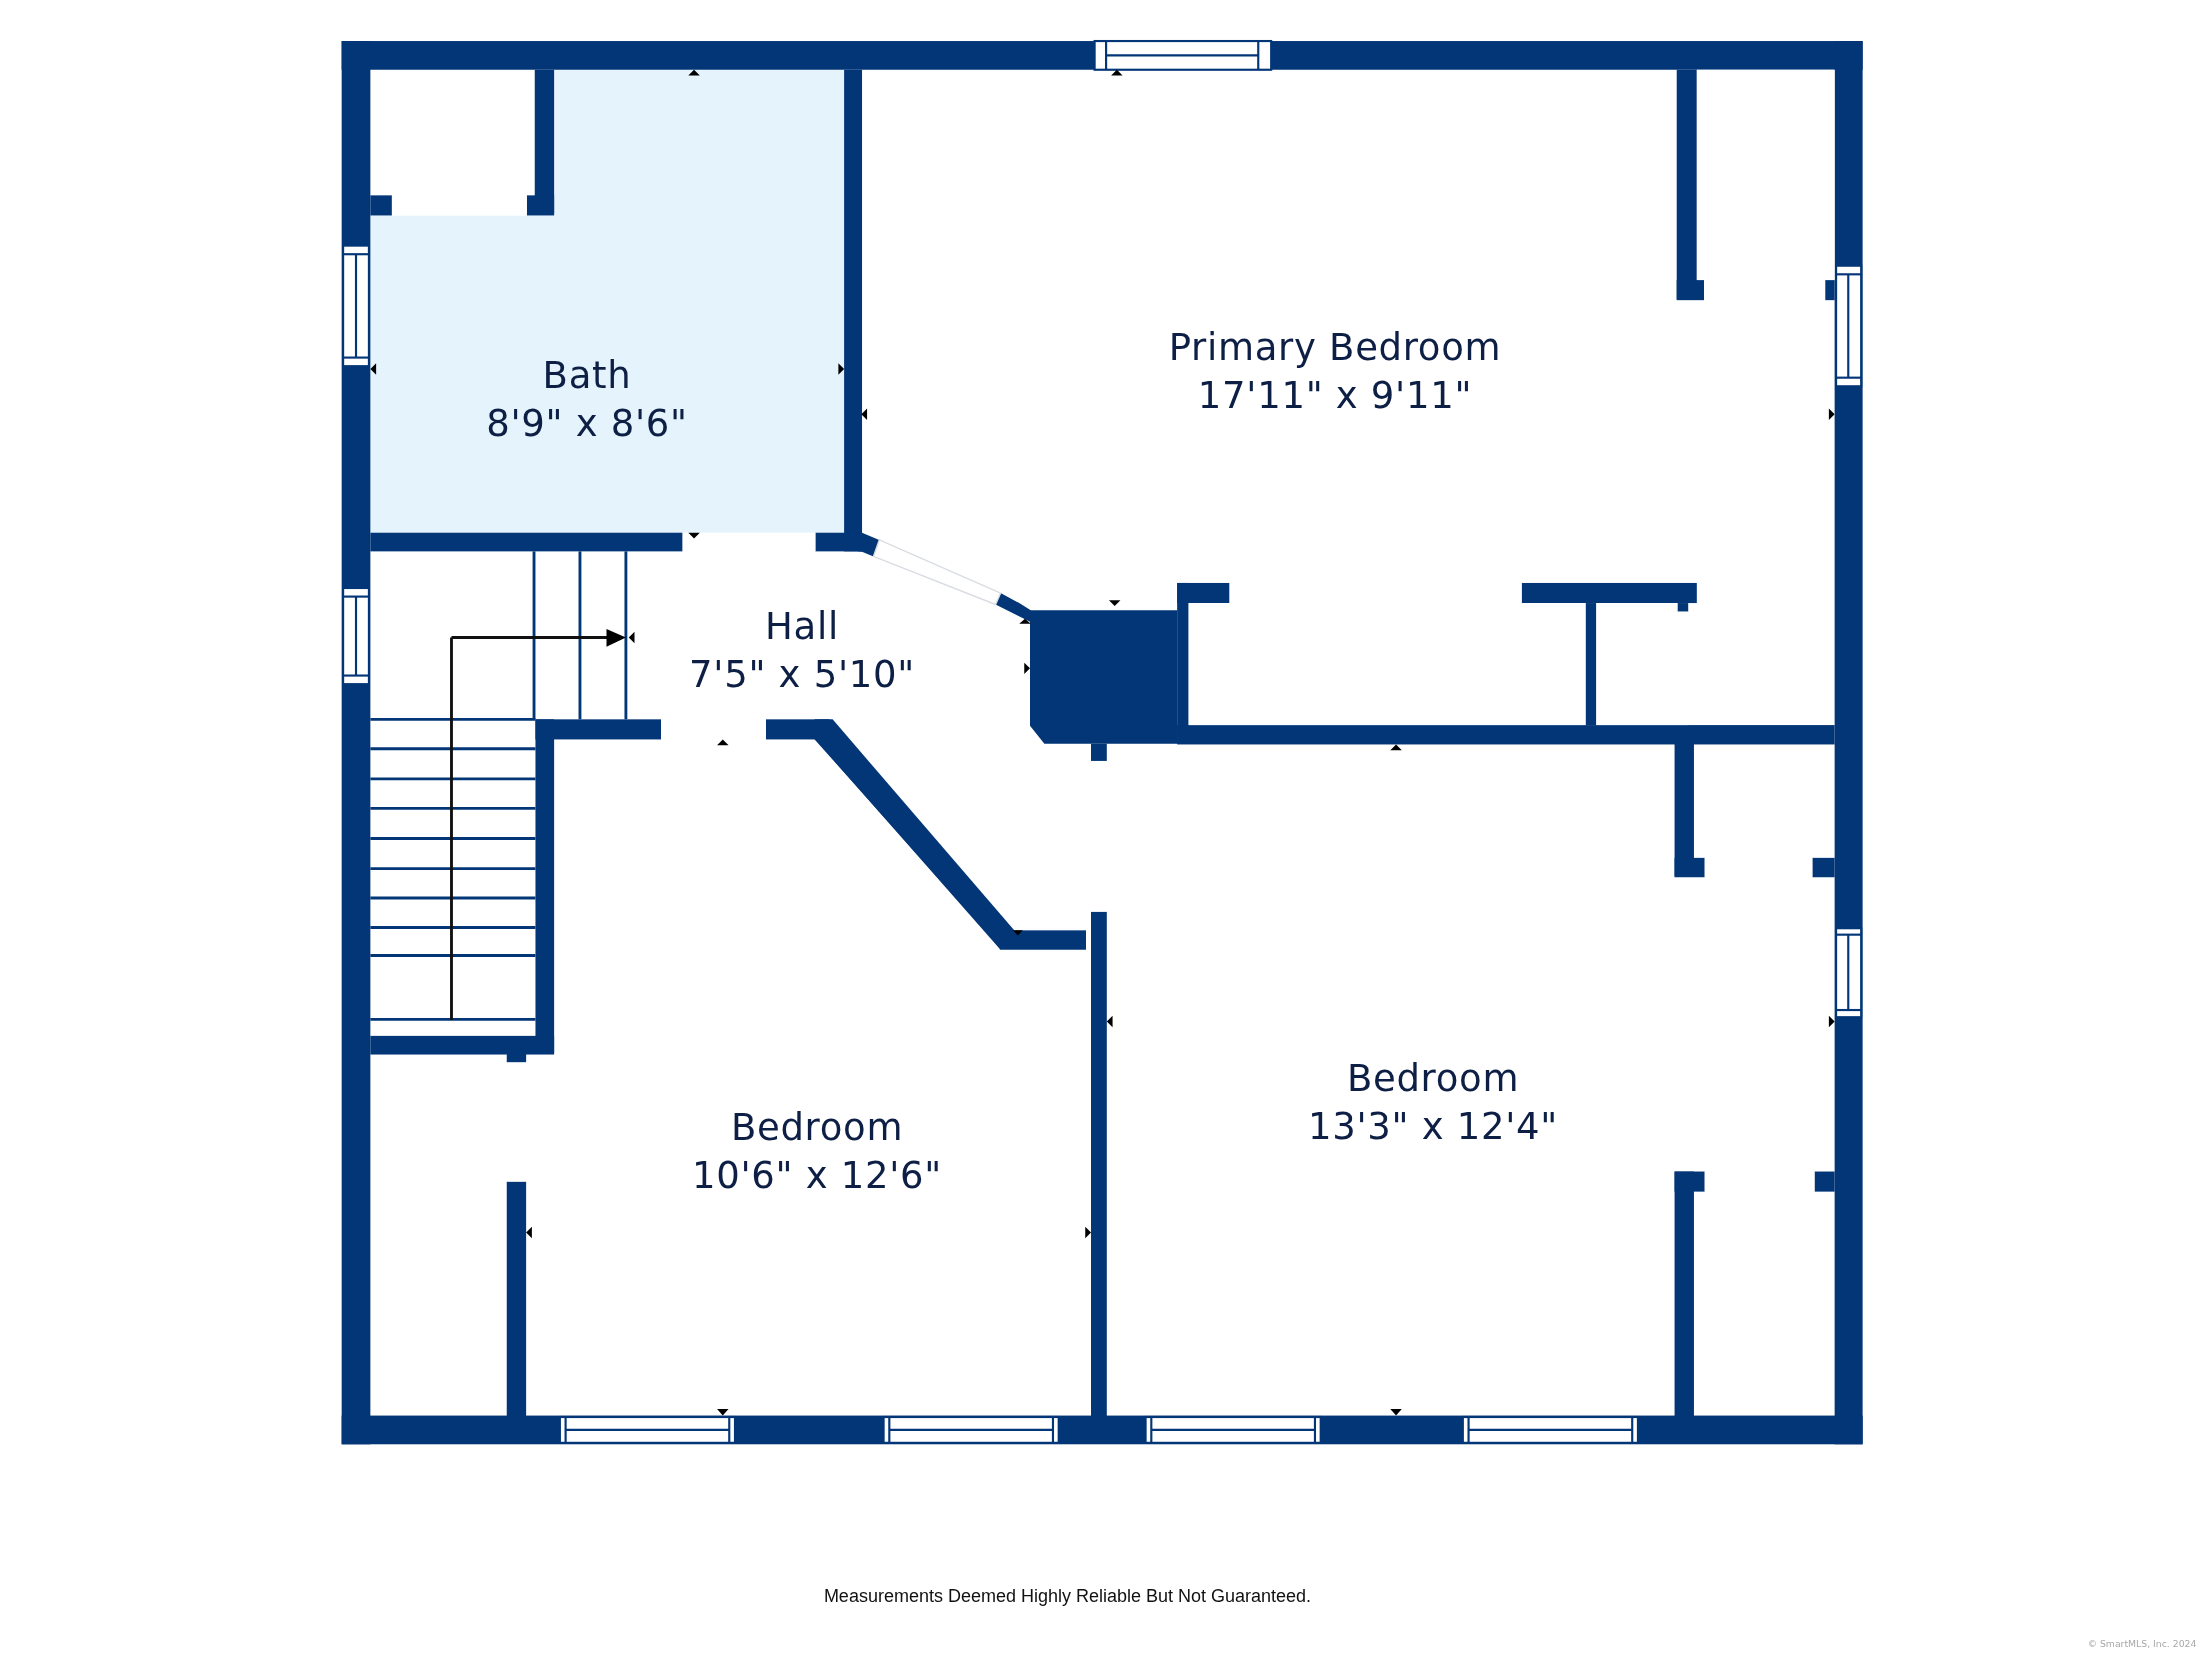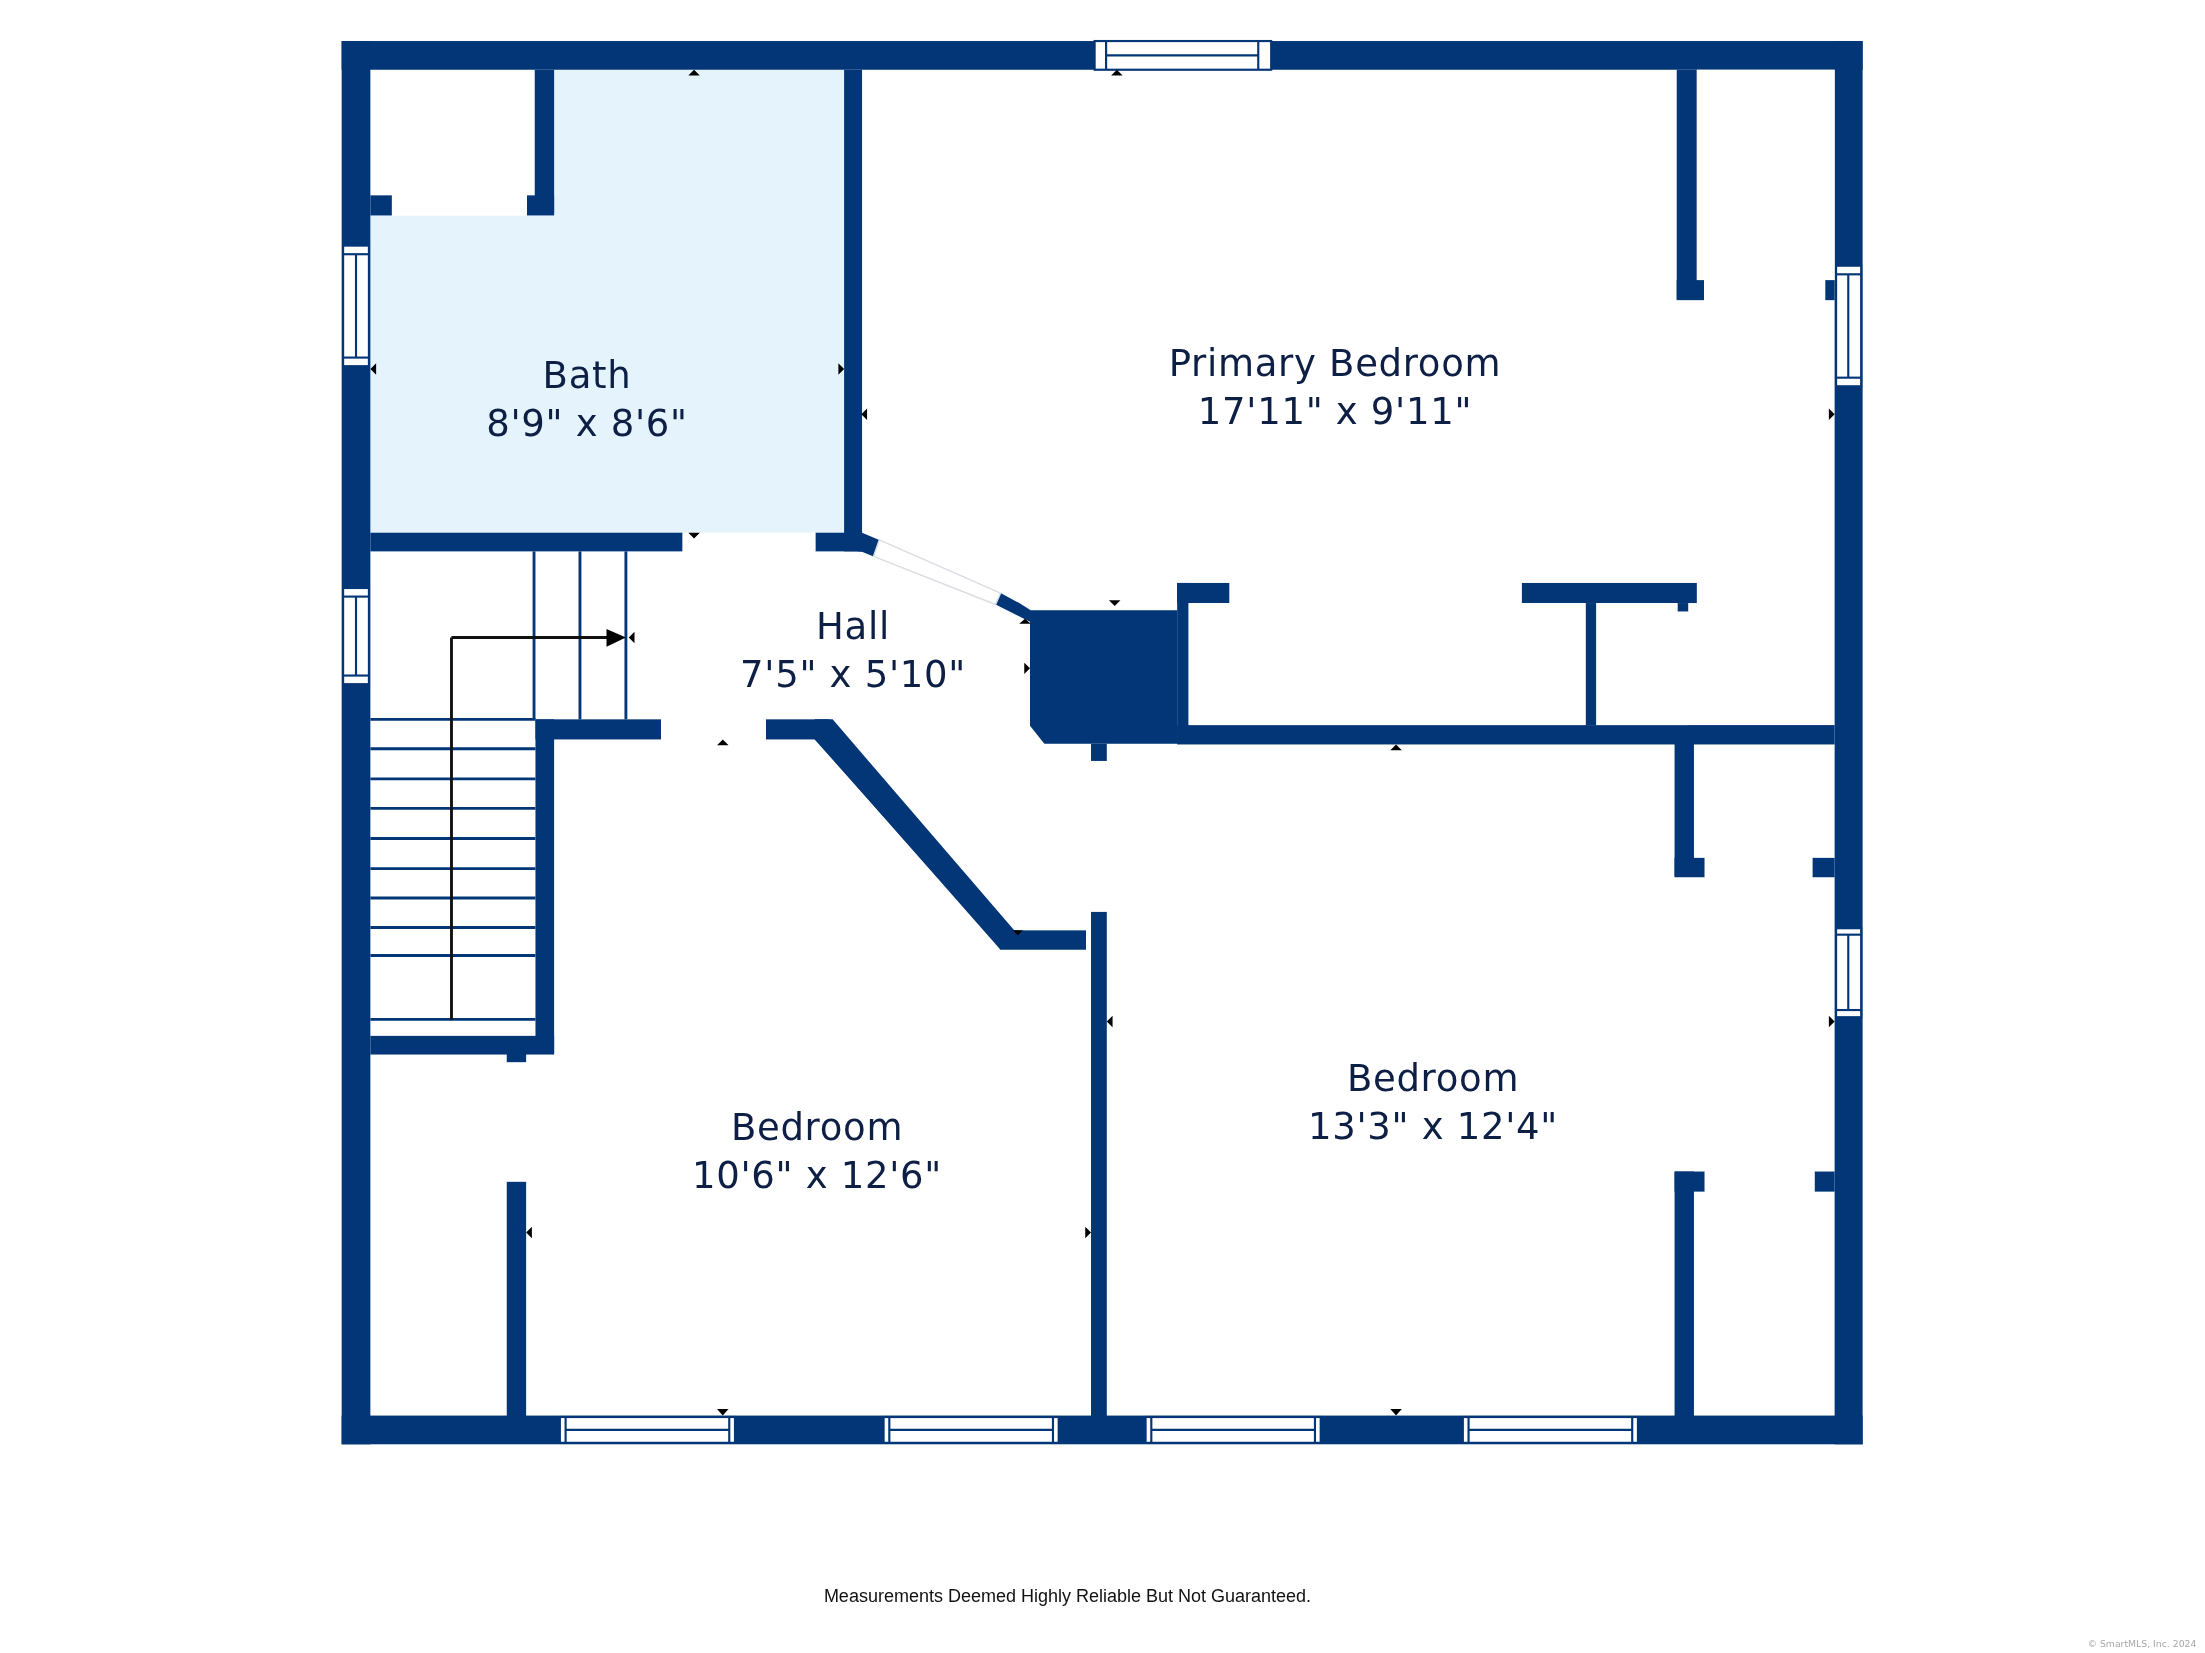--- a/index.html
+++ b/index.html
@@ -194,25 +194,25 @@
     <polygon points="1520,1717 1512,1709 1512,1725"></polygon>
     <polygon points="999,1963 1015,1963 1007,1972"></polygon>
     <polygon points="1937,1963 1953,1963 1945,1972"></polygon>
   </g>
 </svg>
 
 <div class="room-label" style="left:587px; top:352px;">
   <span class="room-name">Bath</span>
   <span class="room-dims">8'9" x 8'6"</span>
 </div>
-<div class="room-label" style="left:1335px; top:340px;">
+<div class="room-label" style="left:1335px; top:324px;">
   <span class="room-name">Primary Bedroom</span>
   <span class="room-dims">17'11" x 9'11"</span>
 </div>
-<div class="room-label" style="left:853px; top:603px;">
+<div class="room-label" style="left:802px; top:603px;">
   <span class="room-name">Hall</span>
   <span class="room-dims">7'5" x 5'10"</span>
 </div>
 <div class="room-label" style="left:817px; top:1104px;">
   <span class="room-name">Bedroom</span>
   <span class="room-dims">10'6" x 12'6"</span>
 </div>
 <div class="room-label" style="left:1433px; top:1055px;">
   <span class="room-name">Bedroom</span>
   <span class="room-dims">13'3" x 12'4"</span>

